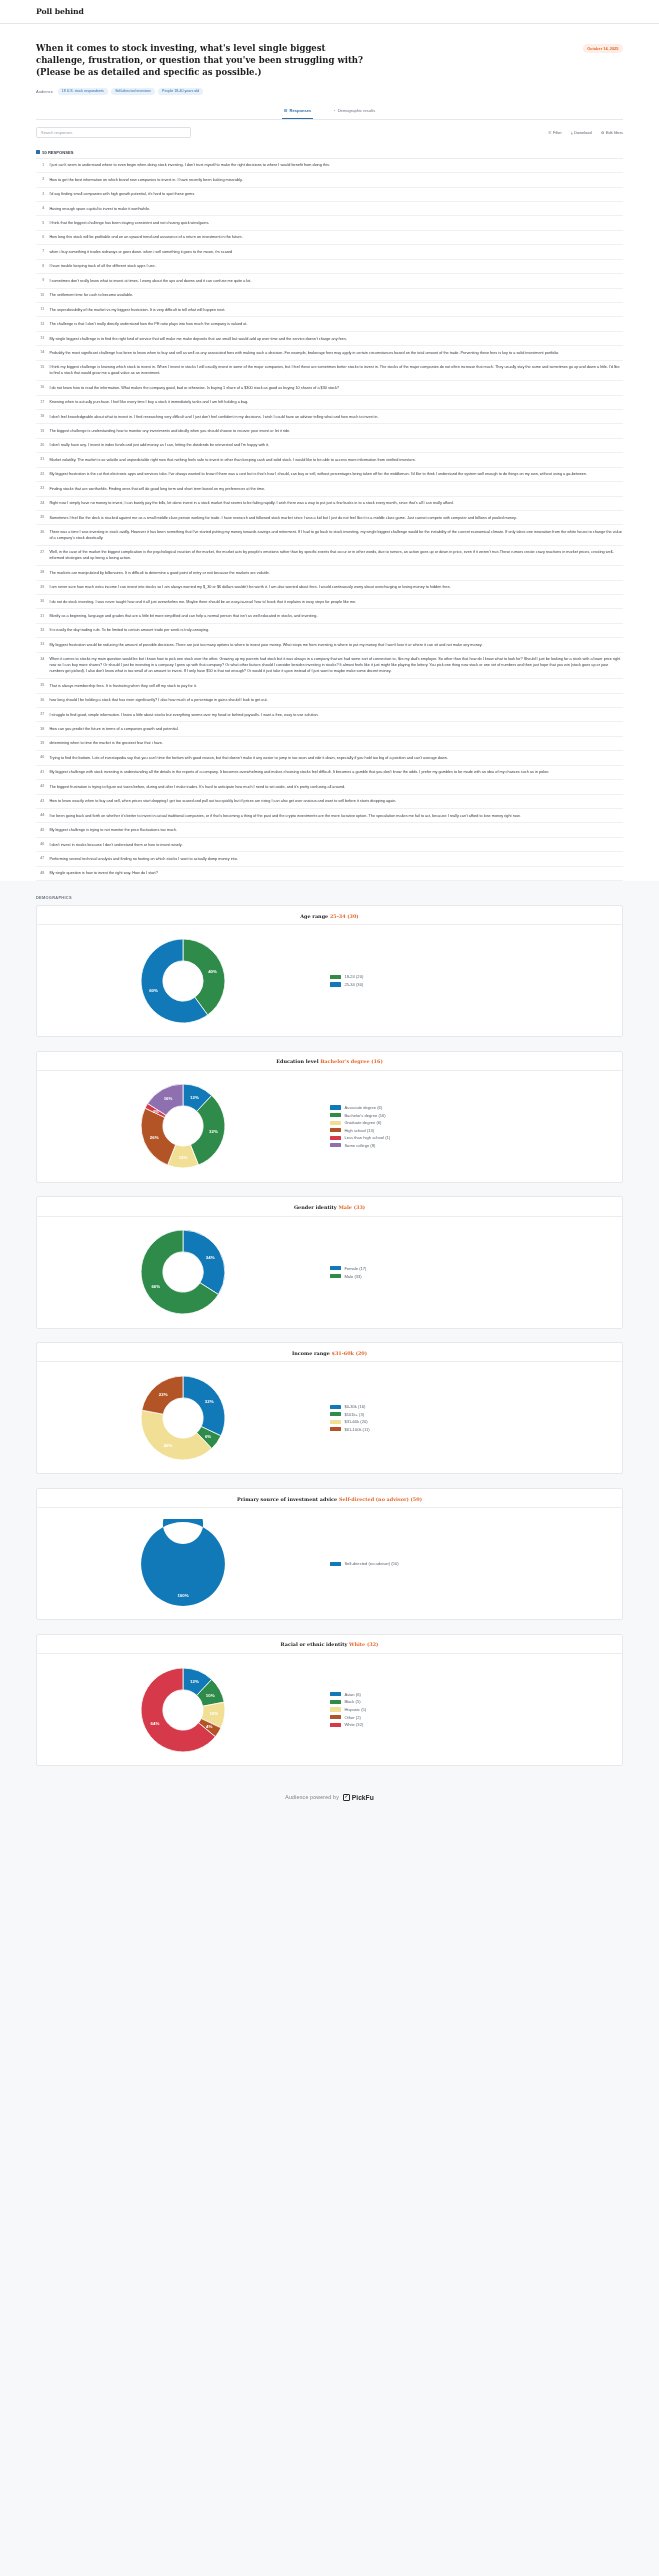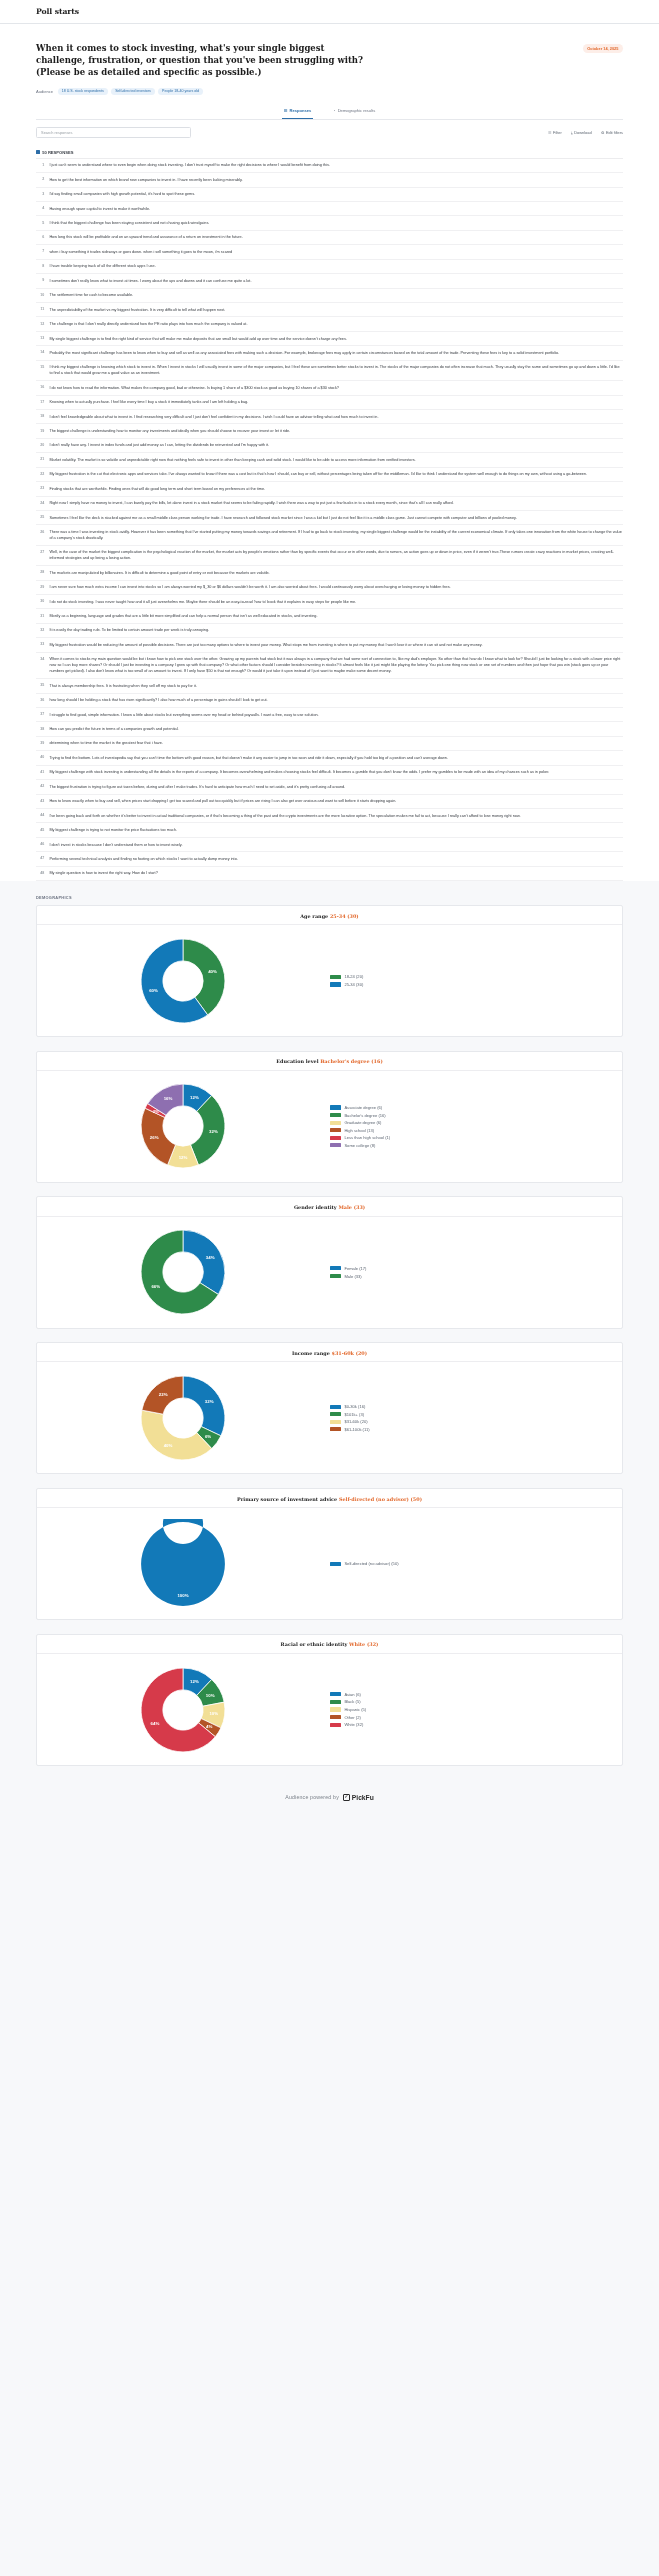--- a/index.html
+++ b/index.html
@@ -188,27 +188,27 @@
   }
   .brand-mark:after {
     content: "✓"; position: absolute; top: -1.5px; left: 0.5px; font-size: 4.6px; color: #2b2b2b;
   }
   svg text { font-family: "Liberation Sans", sans-serif; }
 </style>
 </head>
 <body>
 
 <div class="topbar">
-  <div class="topbar-title">Poll starts</div>
+  <div class="topbar-title">Poll behind</div>
 </div>
 
 <div class="page">
 
   <div class="qhead">
-    <div class="qtitle">When it comes to stock investing, what's your single biggest challenge, frustration, or question that you've been struggling with? (Please be as detailed and specific as possible.)</div>
+    <div class="qtitle">When it comes to stock investing, what's level single biggest challenge, frustration, or question that you've been struggling with? (Please be as detailed and specific as possible.)</div>
     <div class="date-badge">October 14, 2025</div>
   </div>
 
   <div class="audience-row">
     <span class="audience-label">Audience</span>
     <span class="chip">18 U.S. stock respondents</span>
     <span class="chip">Self-directed investors</span>
     <span class="chip">People 18-40 years old</span>
   </div>
 

